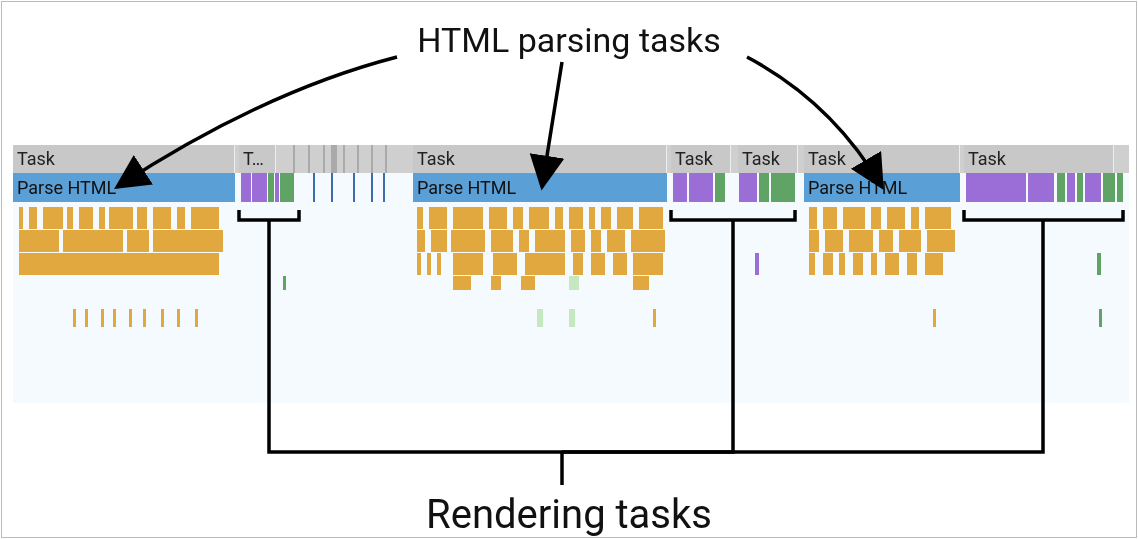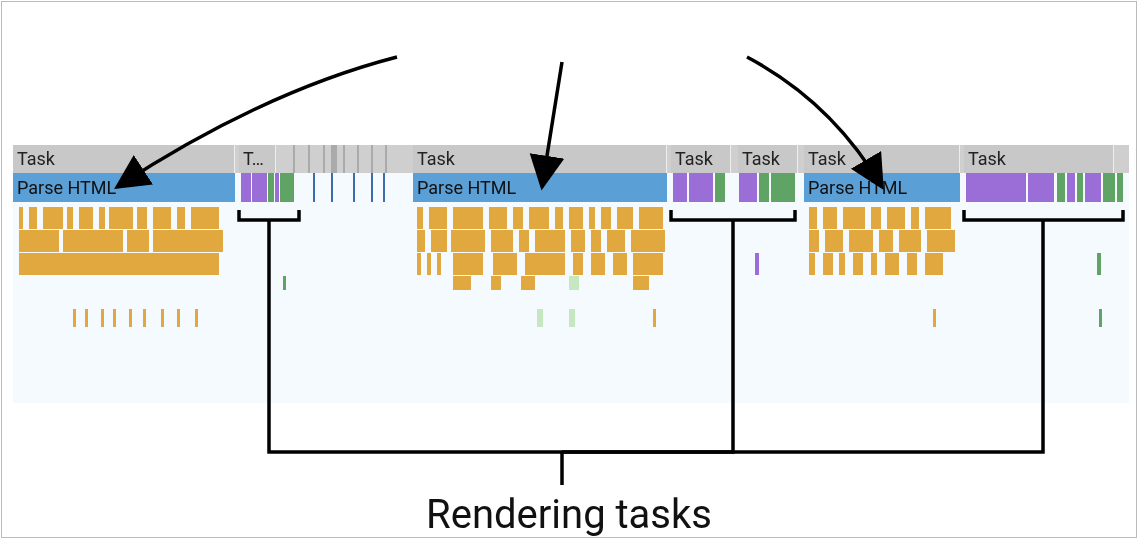--- a/index.html
+++ b/index.html
@@ -102,20 +102,21 @@
     left: 0; top: 0;
     width: 1138px; height: 539px;
     pointer-events: none;
   }
 </style>
 </head>
 <body>
 
 <div class="frame">
 
+  <div class="label-top">HTML parsing tasks</div>
 
   <div class="profiler">
 
     <div class="task-row">
       <div class="task-block" style="left:0px;width:222px">Task</div>
       <div class="task-block" style="left:226px;width:37px">T…</div>
       <div class="task-block" style="left:400px;width:254px">Task</div>
       <div class="task-block" style="left:658px;width:60px">Task</div>
       <div class="task-block" style="left:725px;width:60px">Task</div>
       <div class="task-block" style="left:791px;width:156px">Task</div>

